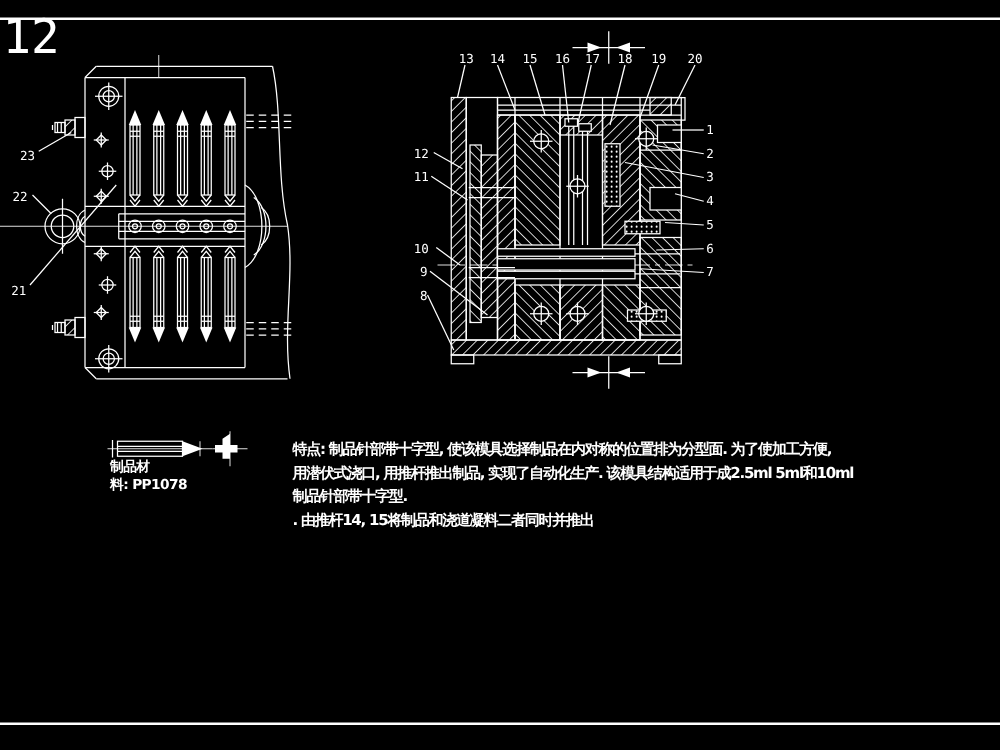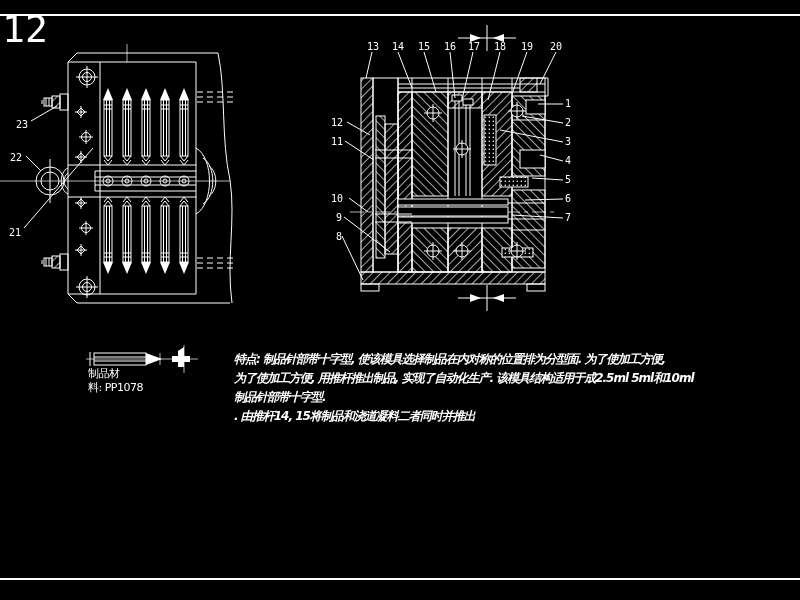--- a/index.html
+++ b/index.html
@@ -3,22 +3,22 @@
 <meta charset="utf-8">
 <style>
   html,body{margin:0;padding:0;background:#000;}
   .canvas{position:relative;width:800px;height:600px;background:#000;overflow:hidden;
           font-family:"DejaVu Sans",sans-serif;color:#fff;}
   .sheet-number{position:absolute;left:2px;top:10px;font-size:38px;line-height:38px;
                 font-family:"DejaVu Sans Mono",monospace;font-weight:400;color:#fff;}
   svg{position:absolute;left:0;top:0;}
   .notes{position:absolute;left:234px;top:350px;width:560px;font-size:12px;font-weight:bold;
          line-height:19px;letter-spacing:-1px;color:#fff;}
-  .notes div{white-space:nowrap;height:19px;overflow:visible;font-style:italic;}
-  .material{position:absolute;left:88px;top:367px;font-size:11px;font-weight:normal;
+  .notes div{white-space:nowrap;height:19px;overflow:visible;}
+  .material{position:absolute;left:88px;top:367px;font-size:11px;font-weight:bold;
             line-height:14px;letter-spacing:-0.5px;color:#fff;}
 </style>
 </head>
 <body>
 
 <div class="canvas">
 
   <svg width="800" height="600" viewBox="0 0 800 600" stroke="#fff" fill="none" stroke-width="1" font-family="DejaVu Sans Mono, monospace">
     <defs>
       <pattern id="h1" patternUnits="userSpaceOnUse" width="6" height="6" patternTransform="rotate(45)">
@@ -330,18 +330,18 @@
 
   <div class="sheet-number">12</div>
 
   <div class="material">
     <div>制品材</div>
     <div>料: PP1078</div>
   </div>
 
   <div class="notes">
     <div>特点: 制品针部带十字型, 使该模具选择制品在内对称的位置排为分型面. 为了使加工方便,</div>
-    <div>为了使加工方便, 用推杆推出制品, 实现了自动化生产. 该模具结构适用于成2.5ml 5ml和10ml</div>
+    <div>用潜伏式浇口, 用推杆推出制品, 实现了自动化生产. 该模具结构适用于成2.5ml 5ml和10ml</div>
     <div>制品针部带十字型.</div>
     <div>. 由推杆14, 15将制品和浇道凝料二者同时并推出</div>
   </div>
 
 </div>
 
 </body></html>

